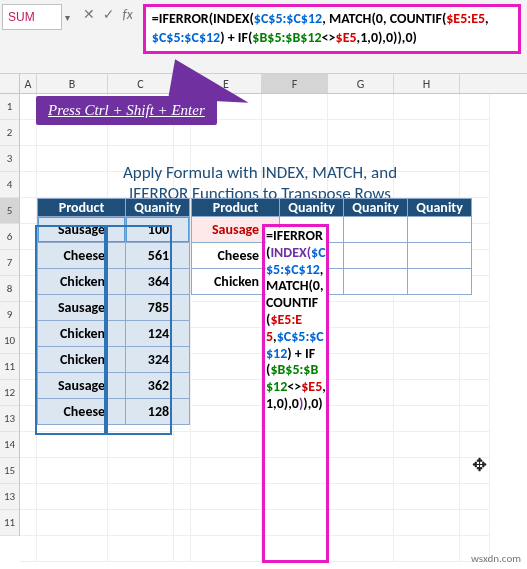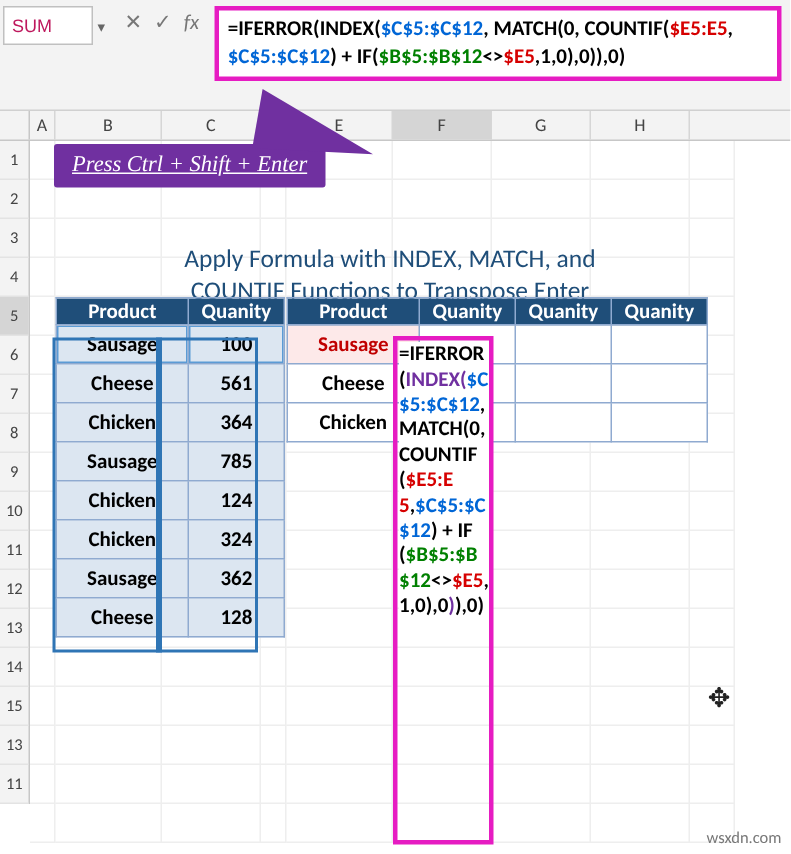--- a/index.html
+++ b/index.html
@@ -115,21 +115,21 @@
     font-size:14px;
   }
   .tbl th {
     background:#1f4e79; color:#fff; font-weight:700;
     border:1px solid #8faad0;
     height:16px; padding:0 4px;
   }
   .tbl td {
     border:1px solid #8faad0;
     background:#dce6f1;
-    height:26px; text-align:center;
+    height:26px; text-align:right;
     padding:0 20px;
   }
   .tbl1 { left:17px; top:104px; }
   .tbl1 th:nth-child(1), .tbl1 td:nth-child(1){width:71px}
   .tbl1 th:nth-child(2), .tbl1 td:nth-child(2){width:64px}
   .tbl1 td:nth-child(1){font-weight:600}
   .tbl1 td:nth-child(2){font-weight:700}
   .tbl1 .sel td{box-shadow: inset 0 0 0 1px #5b9bd5;}
 
   .tbl2 { left:171px; top:104px; }
@@ -452,21 +452,21 @@
           <div class="cell cG"></div>
           <div class="cell cH"></div>
           <div class="cell cI"></div>
         </div>
       </div>
 
     <div class="callout">Press Ctrl + Shift + Enter</div>
 
     <div class="title">
       <div>Apply Formula with INDEX, MATCH, and</div>
-      <div>COUNTIF Functions to Transpose Enter</div>
+      <div>IFERROR Functions to Transpose Rows</div>
     </div>
 
     <table class="tbl tbl1">
       <tbody>
           <tr>
         <th>Product</th>
         <th>Quanity</th>
       </tr>
       </tbody>
         <tbody id="tbl1body">

